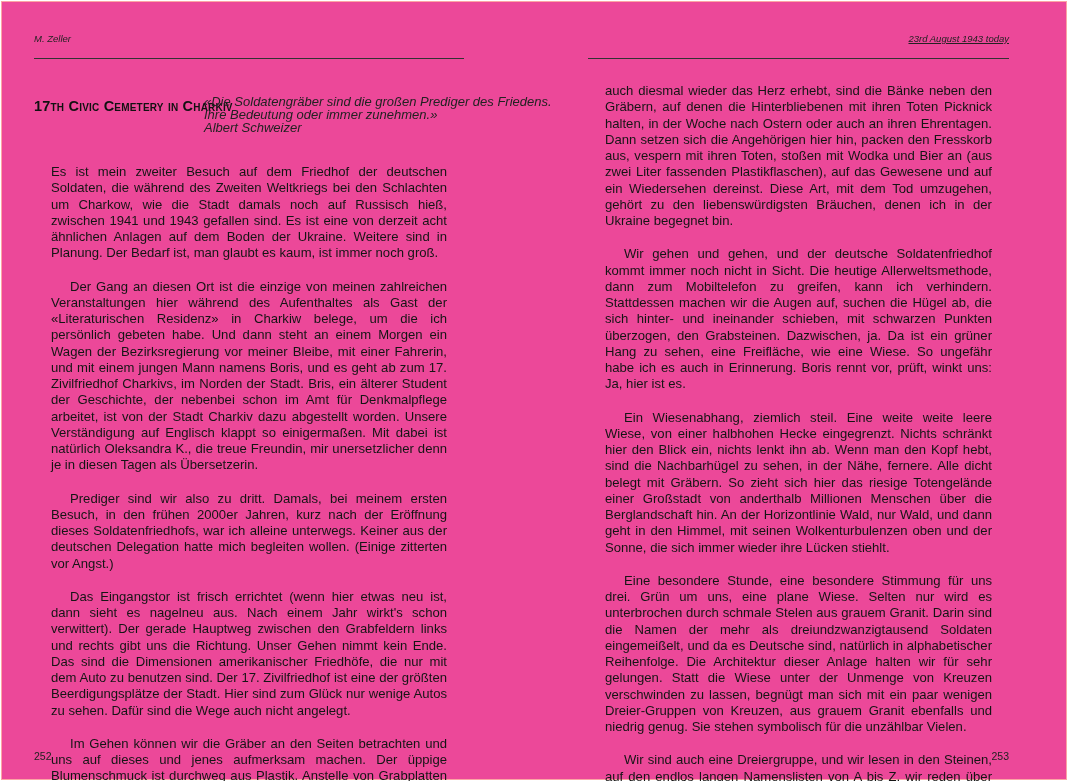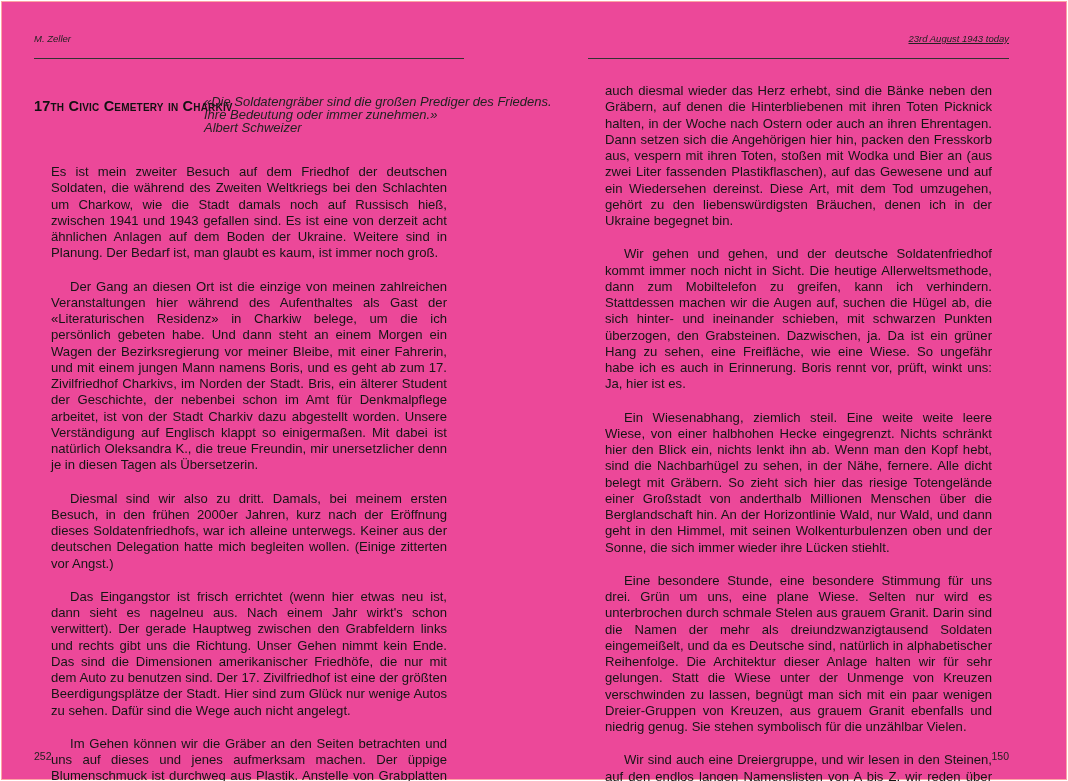--- a/index.html
+++ b/index.html
@@ -36,36 +36,36 @@
     <div class="head-rule"></div>
     <div class="chapter-title">17th Civic Cemetery in Charkiv</div>
     <div class="epigraph">
       <div>«Die Soldatengräber sind die großen Prediger des Friedens.</div>
       <div>Ihre Bedeutung oder immer zunehmen.»</div>
       <div>Albert Schweizer</div>
     </div>
     <div class="body-text">
       <p>Es ist mein zweiter Besuch auf dem Friedhof der deutschen Soldaten, die während des Zweiten Weltkriegs bei den Schlachten um Charkow, wie die Stadt damals noch auf Russisch hieß, zwischen 1941 und 1943 gefallen sind. Es ist eine von derzeit acht ähnlichen Anlagen auf dem Boden der Ukraine. Weitere sind in Planung. Der Bedarf ist, man glaubt es kaum, ist immer noch groß.</p>
       <p class="indent">Der Gang an diesen Ort ist die einzige von meinen zahlreichen Veranstaltungen hier während des Aufenthaltes als Gast der «Literaturischen Residenz» in Charkiw belege, um die ich persönlich gebeten habe. Und dann steht an einem Morgen ein Wagen der Bezirksregierung vor meiner Bleibe, mit einer Fahrerin, und mit einem jungen Mann namens Boris, und es geht ab zum 17. Zivilfriedhof Charkivs, im Norden der Stadt. Bris, ein älterer Student der Geschichte, der nebenbei schon im Amt für Denkmalpflege arbeitet, ist von der Stadt Charkiv dazu abgestellt worden. Unsere Verständigung auf Englisch klappt so einigermaßen. Mit dabei ist natürlich Oleksandra K., die treue Freundin, mir unersetzlicher denn je in diesen Tagen als Übersetzerin.</p>
-      <p class="indent">Diesmal sind wir also zu dritt. Damals, bei meinem ersten Besuch, in den frühen 2000er Jahren, kurz nach der Eröffnung dieses Soldatenfriedhofs, war ich alleine unterwegs. Keiner aus der deutschen Delegation hatte mich begleiten wollen. (Einige zitterten vor Angst.)</p>
+      <p class="indent">Prediger sind wir also zu dritt. Damals, bei meinem ersten Besuch, in den frühen 2000er Jahren, kurz nach der Eröffnung dieses Soldatenfriedhofs, war ich alleine unterwegs. Keiner aus der deutschen Delegation hatte mich begleiten wollen. (Einige zitterten vor Angst.)</p>
       <p class="indent">Das Eingangstor ist frisch errichtet (wenn hier etwas neu ist, dann sieht es nagelneu aus. Nach einem Jahr wirkt's schon verwittert). Der gerade Hauptweg zwischen den Grabfeldern links und rechts gibt uns die Richtung. Unser Gehen nimmt kein Ende. Das sind die Dimensionen amerikanischer Friedhöfe, die nur mit dem Auto zu benutzen sind. Der 17. Zivilfriedhof ist eine der größten Beerdigungsplätze der Stadt. Hier sind zum Glück nur wenige Autos zu sehen. Dafür sind die Wege auch nicht angelegt.</p>
       <p class="indent last-left">Im Gehen können wir die Gräber an den Seiten betrachten und uns auf dieses und jenes aufmerksam machen. Der üppige Blumenschmuck ist durchweg aus Plastik. Anstelle von Grabplatten sind viele Gräber zugemauert. Eine Art Einkerkerung der Verstorbenen, als wollte man ihre Rückkehr ins Leben verhindern. In die meisten Grabsteine, gerade aus den letzten dreißig, vierzig Jahren, sind die Porträts der Dahingegangenen auf den dunklen Stein geätzt, wohl immer das nötige Quäntchen verjüngt und geschönt. Was mir</p>
     </div>
     <div class="folio">252</div>
   </div>
 
   <div class="gutter"></div>
 
   <div class="page right">
     <div class="running-head">23rd August 1943 today</div>
     <div class="head-rule"></div>
     <div class="body-text">
       <p>auch diesmal wieder das Herz erhebt, sind die Bänke neben den Gräbern, auf denen die Hinterbliebenen mit ihren Toten Picknick halten, in der Woche nach Ostern oder auch an ihren Ehrentagen. Dann setzen sich die Angehörigen hier hin, packen den Fresskorb aus, vespern mit ihren Toten, stoßen mit Wodka und Bier an (aus zwei Liter fassenden Plastikflaschen), auf das Gewesene und auf ein Wiedersehen dereinst. Diese Art, mit dem Tod umzugehen, gehört zu den liebenswürdigsten Bräuchen, denen ich in der Ukraine begegnet bin.</p>
       <p class="indent">Wir gehen und gehen, und der deutsche Soldatenfriedhof kommt immer noch nicht in Sicht. Die heutige Allerweltsmethode, dann zum Mobiltelefon zu greifen, kann ich verhindern. Stattdessen machen wir die Augen auf, suchen die Hügel ab, die sich hinter- und ineinander schieben, mit schwarzen Punkten überzogen, den Grabsteinen. Dazwischen, ja. Da ist ein grüner Hang zu sehen, eine Freifläche, wie eine Wiese. So ungefähr habe ich es auch in Erinnerung. Boris rennt vor, prüft, winkt uns: Ja, hier ist es.</p>
       <p class="indent">Ein Wiesenabhang, ziemlich steil. Eine weite weite leere Wiese, von einer halbhohen Hecke eingegrenzt. Nichts schränkt hier den Blick ein, nichts lenkt ihn ab. Wenn man den Kopf hebt, sind die Nachbarhügel zu sehen, in der Nähe, fernere. Alle dicht belegt mit Gräbern. So zieht sich hier das riesige Totengelände einer Großstadt von anderthalb Millionen Menschen über die Berglandschaft hin. An der Horizontlinie Wald, nur Wald, und dann geht in den Himmel, mit seinen Wolkenturbulenzen oben und der Sonne, die sich immer wieder ihre Lücken stiehlt.</p>
       <p class="indent">Eine besondere Stunde, eine besondere Stimmung für uns drei. Grün um uns, eine plane Wiese. Selten nur wird es unterbrochen durch schmale Stelen aus grauem Granit. Darin sind die Namen der mehr als dreiundzwanzigtausend Soldaten eingemeißelt, und da es Deutsche sind, natürlich in alphabetischer Reihenfolge. Die Architektur dieser Anlage halten wir für sehr gelungen. Statt die Wiese unter der Unmenge von Kreuzen verschwinden zu lassen, begnügt man sich mit ein paar wenigen Dreier-Gruppen von Kreuzen, aus grauem Granit ebenfalls und niedrig genug. Sie stehen symbolisch für die unzählbar Vielen.</p>
       <p class="indent">Wir sind auch eine Dreiergruppe, und wir lesen in den Steinen, auf den endlos langen Namenslisten von A bis Z, wir reden über einzelne Namen, rätseln über die Herkunft. Was uns allen dreien den Atem raubt, sind die Jahreszahlen. Eine erschütternd große Zahl der Geburtsjahrgänge liegt in den 1920er Jahren. Die hier erfaßt sind, waren also neunzehn, zwanzig und ein paar an zwanzig Jahre alt, als sie um Charkow ins Gras bissen. Das greift uns alle drei, die wir hier stehen und lesen, gleichermaßen an. Da trennen sich die Gefühle nicht von Deutschen und Ukrainern. Als Menschen sind wir drei berührt (da wir berührbar sind), über Landes- und Altersgrenzen hinweg.</p>
       <p class="indent">So stehen wir zu dritt an einem bewegten Septembertag auf diesem grünen Wiesenboden, der es in sich hat, und sind uns so nah gekommen, wie das Menschen nicht oft glückt. Worte brauchten wir kaum, große schon gar nicht.</p>
     </div>
-    <div class="folio">150</div>
+    <div class="folio">253</div>
   </div>
 
 </div>
 
 </body></html>

